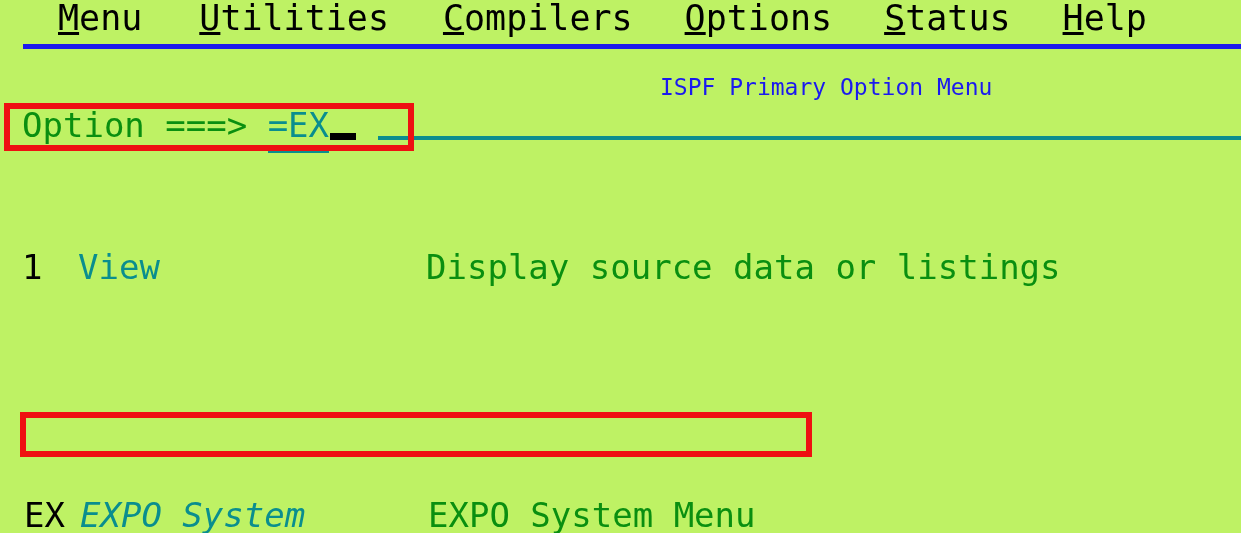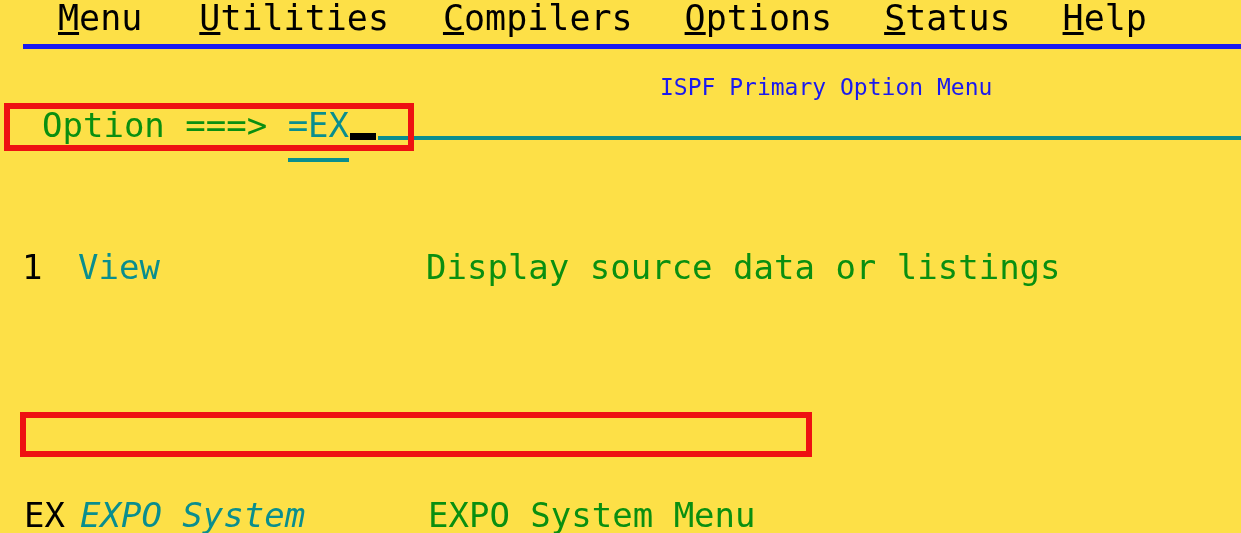--- a/index.html
+++ b/index.html
@@ -5,21 +5,21 @@
 <style>
   html, body {
     margin: 0;
     padding: 0;
     background: #ffffff;
   }
   #screen {
     position: relative;
     width: 1241px;
     height: 533px;
-    background: #fde047;
+    background: #bef264;
     overflow: hidden;
     font-family: "DejaVu Sans Mono", "Liberation Mono", monospace;
   }
 
   
   #menubar {
     position: absolute;
     left: 0;
     top: -2px;
     width: 1241px;
@@ -74,25 +74,25 @@
   
   #cmdline {
     position: absolute;
     left: 22px;
     top: 105px;
     height: 40px;
     white-space: pre;
     font-size: 34px;
     line-height: 40px;
   }
-  #cmd-prompt { color: #0a8f10; margin-left: 20px; }
+  #cmd-prompt { color: #0a8f10; }
   #cmd-value {
     color: #0a8e8e;
     border-bottom: 4px solid #0a8e8e;
-    padding-bottom: 13px;
+    padding-bottom: 4px;
   }
   #cmd-cursor {
     display: inline-block;
     width: 26px;
     height: 7px;
     background: #000000;
     vertical-align: baseline;
     margin-left: 1px;
     position: relative;
     top: 3px;

